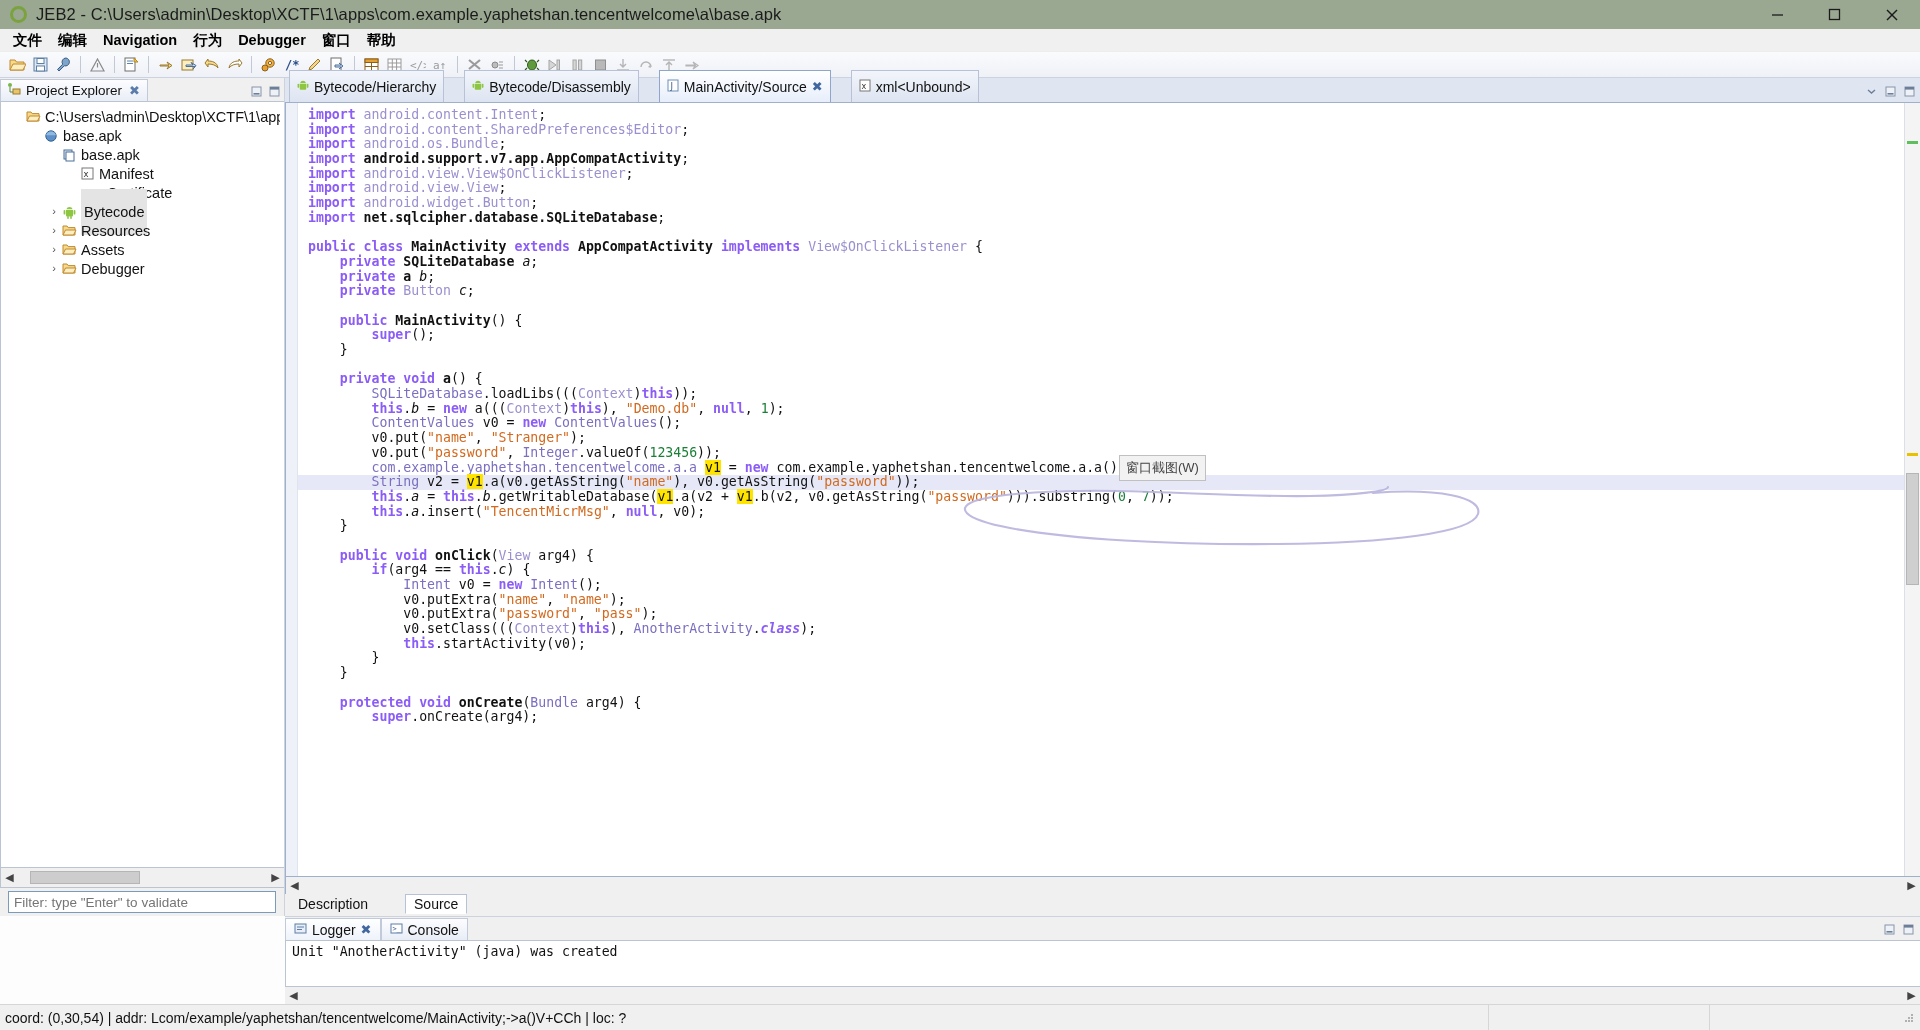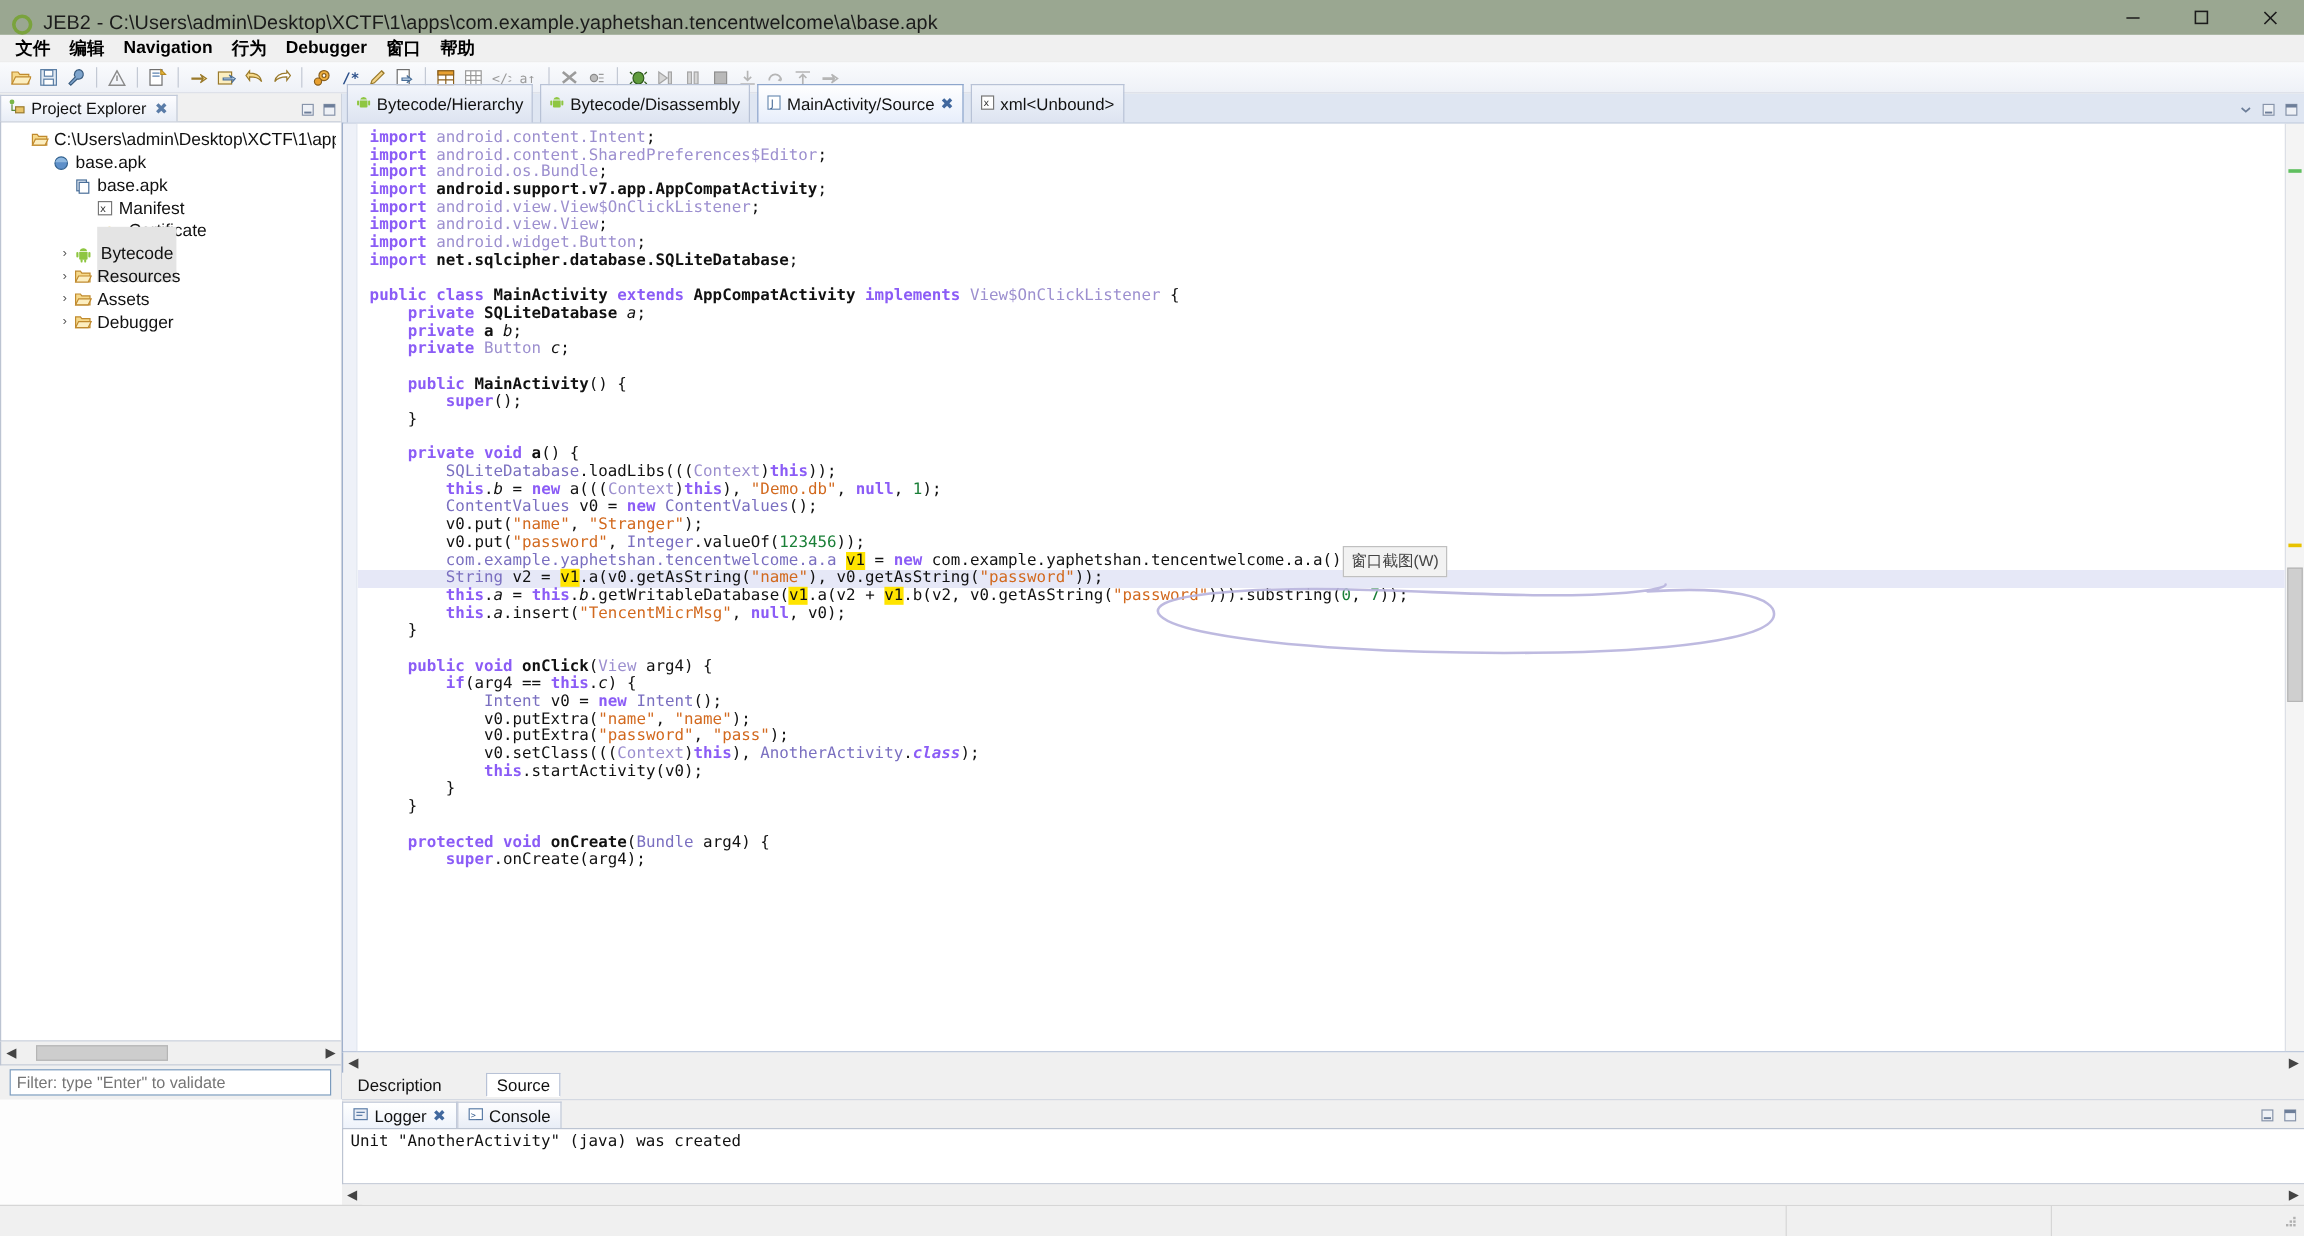--- a/index.html
+++ b/index.html
@@ -14,21 +14,21 @@
     width: 1920px; height: 1030px;
     position: relative;
     display: flex; flex-direction: column;
     background: #fdfdfd;
   }
 
   
   .titlebar {
     height: 29px; flex: 0 0 29px;
     background: #9aa791;
-    display: flex; align-items: flex-end;
+    display: flex; align-items: center;
     padding-left: 10px;
     position: relative;
   }
   .titlebar .tb-icon {
     width: 17px; height: 17px; margin-right: 9px;
     border-radius: 50%;
     border: 3px solid #7aa33d;
     background: #9aa791;
     flex: 0 0 17px;
   }
@@ -158,21 +158,21 @@
     display: flex; align-items: flex-end;
     background: #dfe6f2; position: relative;
     padding-left: 4px;
   }
   .edtab {
     display: flex; align-items: center; gap: 5px;
     height: 32px; padding: 0 7px;
     font-size: 14px; color: #111; white-space: nowrap;
     background: linear-gradient(#f2f5fb,#dde4f1);
     border: 1px solid #b8c2d6; border-bottom: none;
-    margin-right: 6px;
+    margin-right: 20px;
   }
   .edtab.active {
     background: linear-gradient(#ffffff,#e7eefb);
     border-color: #8ea6cc;
     font-weight: normal;
   }
   .edtab .closex { color: #41689e; font-size: 13px; }
   .ed-ctrls { position: absolute; right: 4px; bottom: 4px; display: flex; gap: 6px; }
 
   .editorwrap {
@@ -840,20 +840,21 @@
       <div>Unit "AnotherActivity" (java) was created</div>
     </div>
     <div class="bothscroll">
       <span class="hs-arrow">◀</span>
       <span class="hs-track"></span>
       <span class="hs-arrow">▶</span>
     </div>
   </div>
 
   <div class="statusbar">
+    <div class="status-text">coord: (0,30,54) | addr: Lcom/example/yaphetshan/tencentwelcome/MainActivity;-&gt;a()V+CCh | loc: ?</div>
     <div style="flex:1 1 auto"></div>
     <div class="status-cellsep"></div>
     <div style="width:220px"></div>
     <div class="status-cellsep"></div>
     <div style="width:190px"></div>
     <div class="status-grip">
       <svg width="16" height="16" viewBox="0 0 16 16">
         <g fill="#b0b0b0">
           <rect x="11" y="11" width="2" height="2"></rect>
             <rect x="8" y="11" width="2" height="2"></rect>

